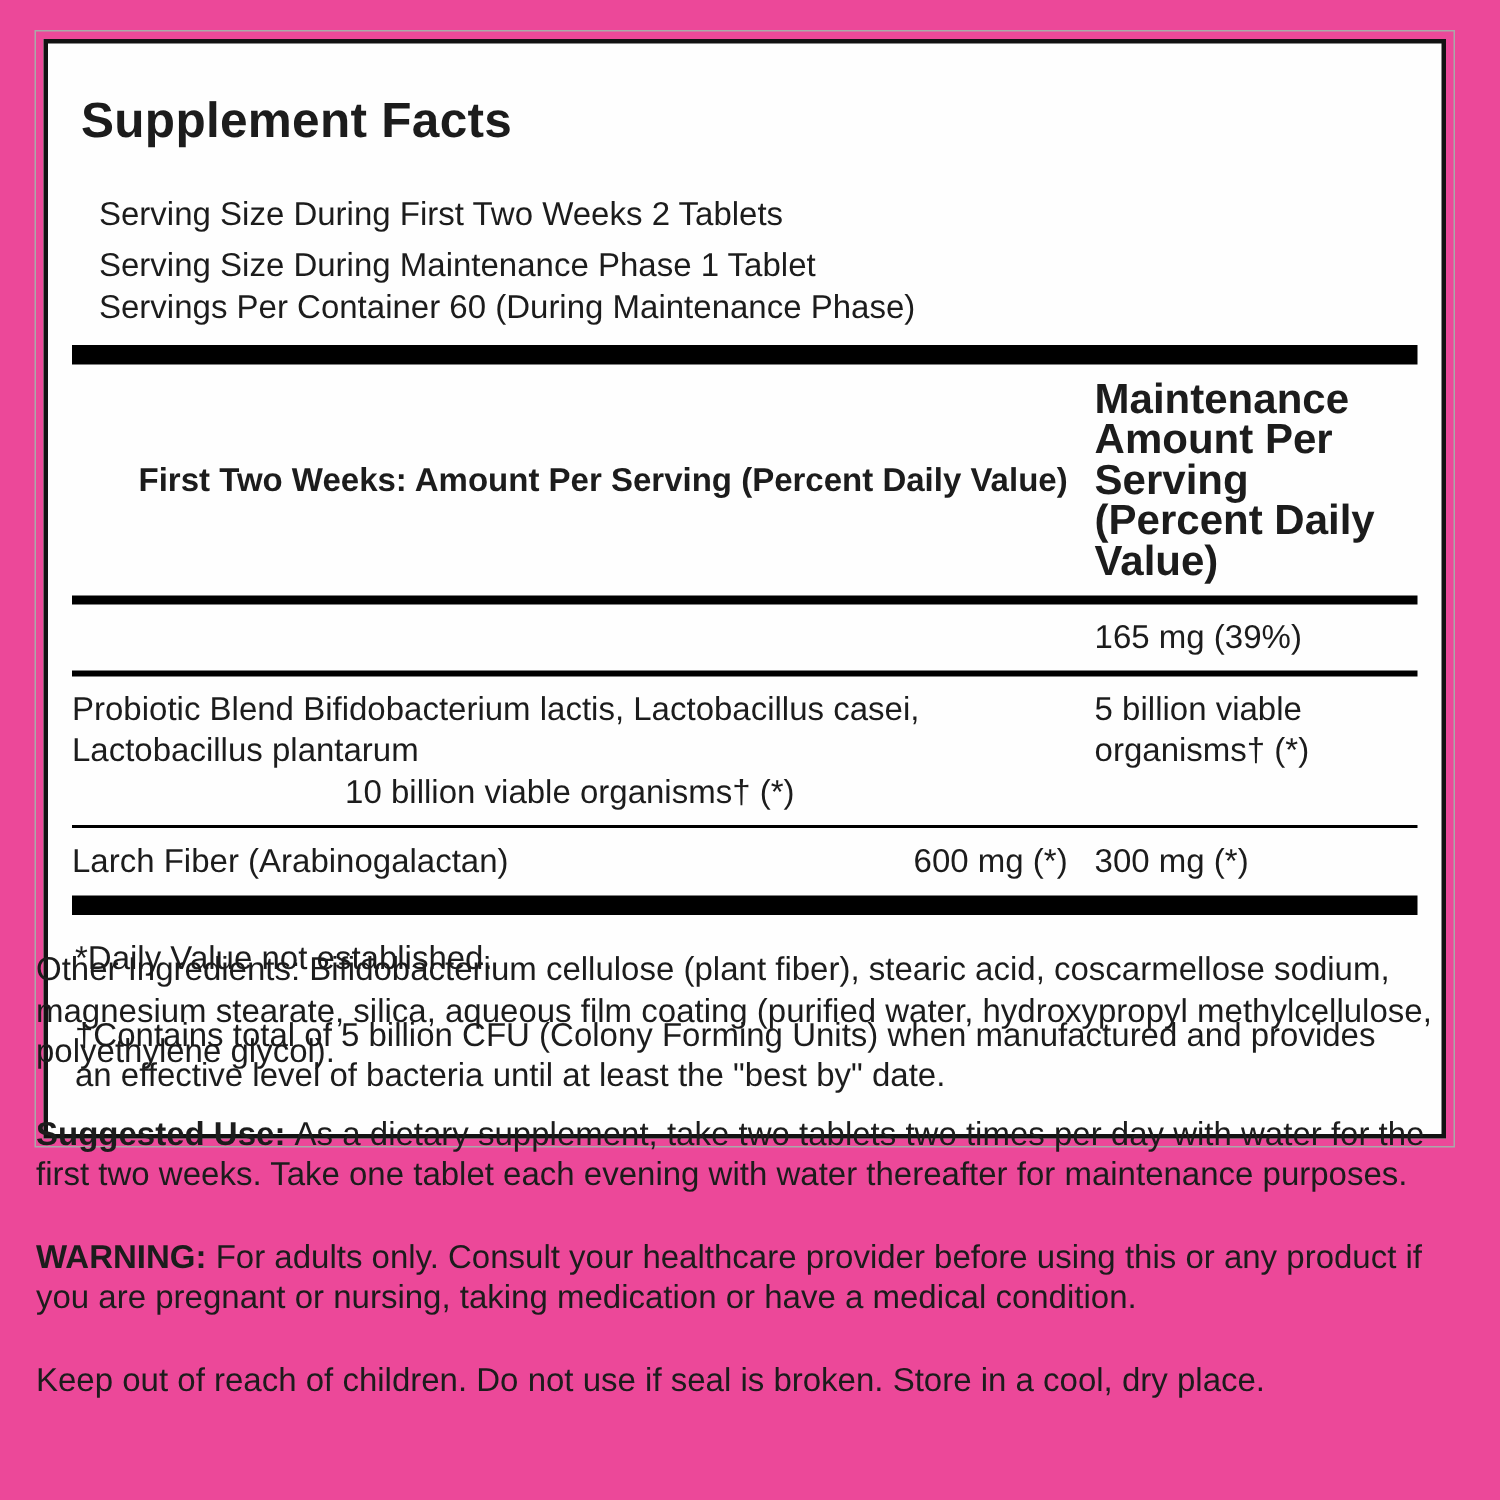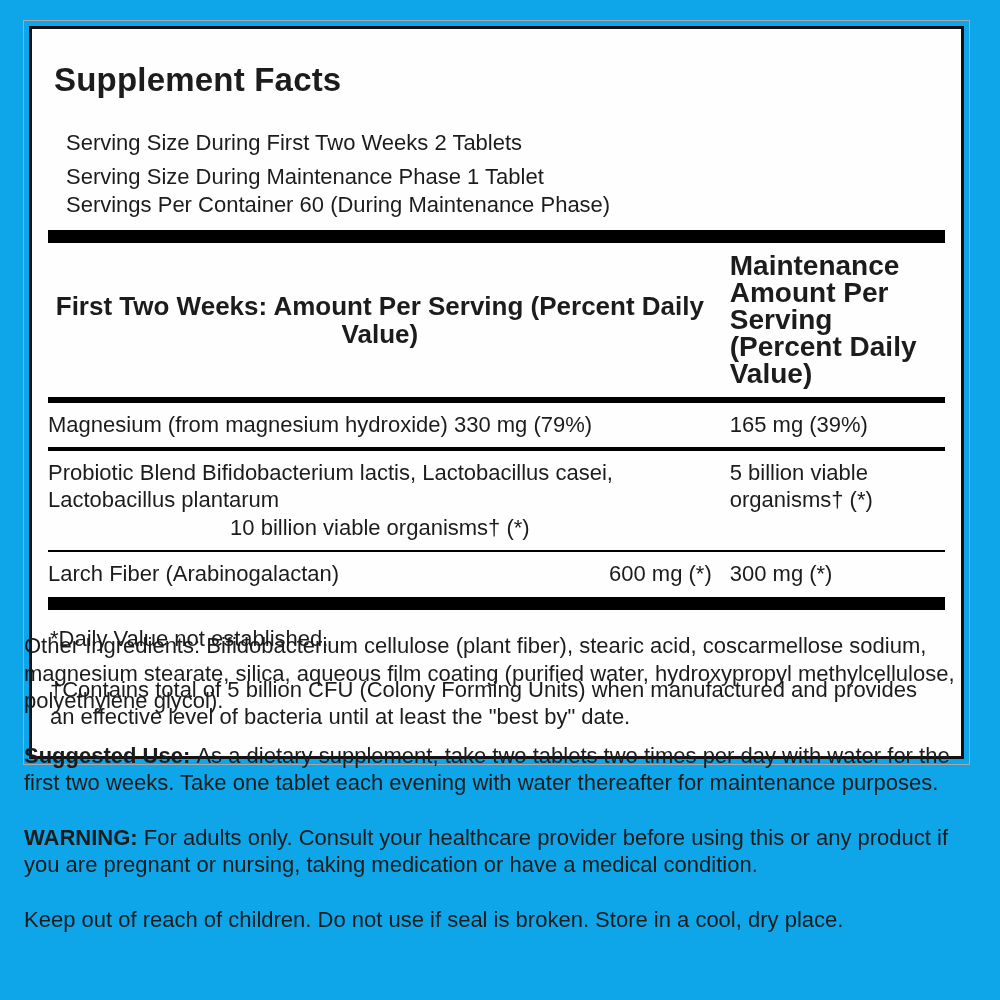--- a/index.html
+++ b/index.html
@@ -9,21 +9,21 @@
     width: 1000px;
     height: 1000px;
     font-family: "Liberation Sans", "DejaVu Sans", sans-serif;
     color: #1c1c1c;
     -webkit-font-smoothing: antialiased;
   }
   .page {
     position: relative;
     width: 1000px;
     height: 1000px;
-    background: #0ea5e9;
+    background: #ec4899;
     overflow: hidden;
   }
   
   .sf-panel {
     position: absolute;
     left: 29px;
     top: 26px;
     width: 935px;
     box-sizing: border-box;
     border: 3px solid #121212;
@@ -50,23 +50,23 @@
   }
   .bar-thick  { height: 13px; margin-top: 11px; }
   .bar-medium { height: 6px; }
   .hdr-row {
     display: flex;
     align-items: center;
     padding: 9px 0 10px 0;
   }
   .hdr-left {
     width: 74%;
-    text-align: center;
+    text-align: right;
     font-weight: bold;
-    font-size: 26px;
+    font-size: 22px;
     line-height: 28px;
   }
   .hdr-right {
     width: 24%;
     margin-left: auto;
     text-align: left;
     font-weight: bold;
     font-size: 28px;
     line-height: 27px;
   }
@@ -124,21 +124,20 @@
     <div class="bar bar-thick"></div>
 
     <div class="hdr-row">
       <div class="hdr-left">First Two Weeks: Amount Per Serving (Percent Daily Value)</div>
       <div class="hdr-right">Maintenance Amount Per Serving (Percent Daily Value)</div>
     </div>
 
     <div class="bar bar-medium"></div>
 
     <div class="ing-row row-sep-medium">
-      <div class="col-left">Magnesium (from magnesium hydroxide) 330 mg (79%)</div>
       <div class="col-right">165 mg (39%)</div>
     </div>
 
     <div class="ing-row row-sep-thin">
       <div class="col-left">
         <div>Probiotic Blend Bifidobacterium lactis, Lactobacillus casei, Lactobacillus plantarum</div>
         <div class="center-note">10 billion viable organisms† (*)</div>
       </div>
       <div class="col-right">5 billion viable organisms† (*)</div>
     </div>

